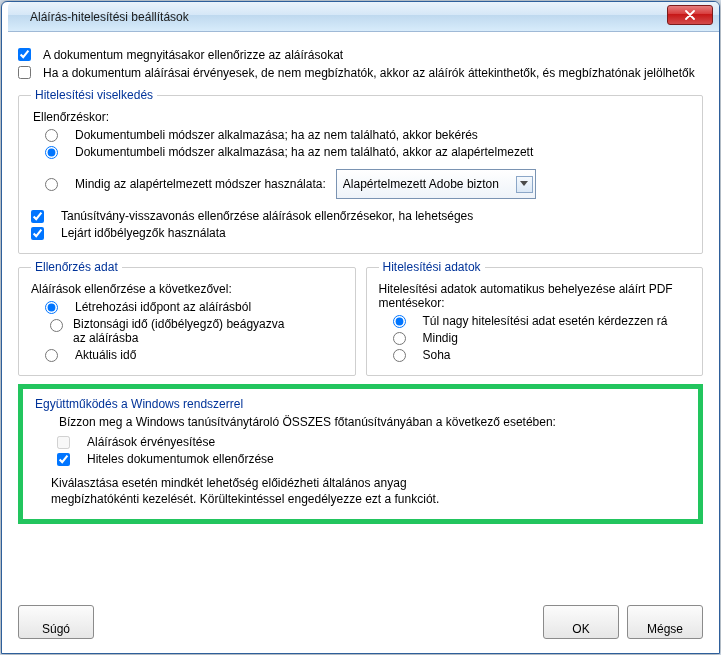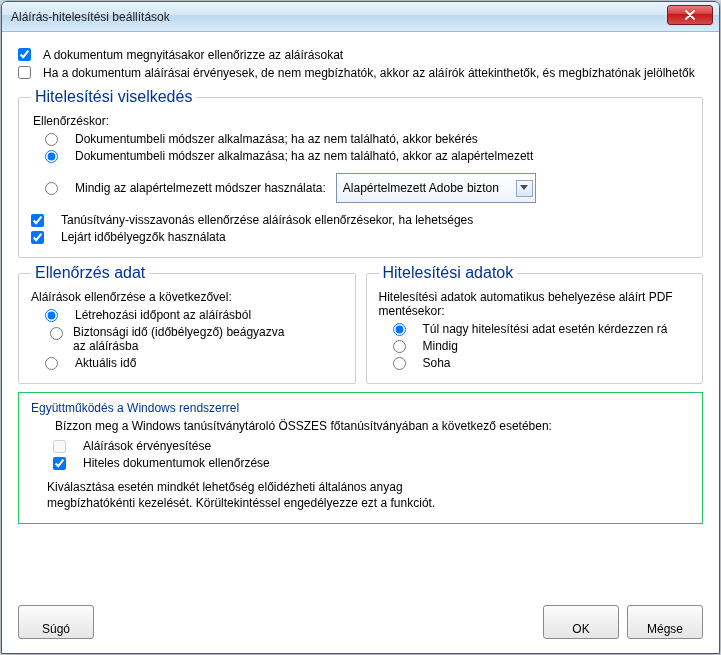--- a/index.html
+++ b/index.html
@@ -22,23 +22,24 @@
     box-shadow: 0 0 6px rgba(0,0,0,0.4);
     display: flex;
     flex-direction: column;
   }
   .titlebar {
     height: 30px;
     background: linear-gradient(to bottom, #eaf3fb 0%, #d5e7f7 45%, #bfd9ef 46%, #d8ecfb 100%);
     border-bottom: 1px solid #9fb9d6;
     display: flex;
     align-items: center;
-    padding: 0 6px 0 9px;
+    padding: 0 6px 0 22px;
     border-radius: 5px 5px 0 0;
     position: relative;
+    margin-left: 6px;
   }
   .titlebar .title {
     color: #1a1a1a;
     font-size: 12px;
     flex: 1;
   }
   .close-btn {
     width: 46px;
     height: 20px;
     background: linear-gradient(to bottom, #e67e7e 0%, #d73b3b 45%, #c61717 46%, #d44a4a 100%);
@@ -69,21 +70,21 @@
   .checkbox-row label { color: #000; }
   fieldset {
     border: 1px solid #cfcfcf;
     border-radius: 2px;
     margin: 8px 0 6px 0;
     padding: 6px 12px 10px 12px;
   }
   legend {
     padding: 0 4px;
     color: #003399;
-    font-size: 16px;
+    font-size: 12px;
   }
   .sub { margin-left: 14px; }
   .radio-row, .check-row {
     display: flex;
     align-items: center;
     gap: 17px;
     margin: 3px 0;
   }
   .radio-row input[type=radio],
   .check-row input[type=checkbox] {
@@ -119,21 +120,21 @@
     margin-left:4px;
   }
   .two-col {
     display:flex;
     gap:10px;
     margin-top:6px;
   }
   .two-col fieldset { flex:1; margin:0; }
   .check-sub { margin-left: 0; margin-top:10px; }
   .highlight {
-    border: 1px solid #22c55e;
+    border: 5px solid #22c55e;
     padding: 8px 12px 12px 12px;
     margin-top: 8px;
   }
   .highlight .sect-label {
     color:#003399;
     margin-bottom:4px;
   }
   .disabled { color:#888; }
   .footer {
     display:flex;

